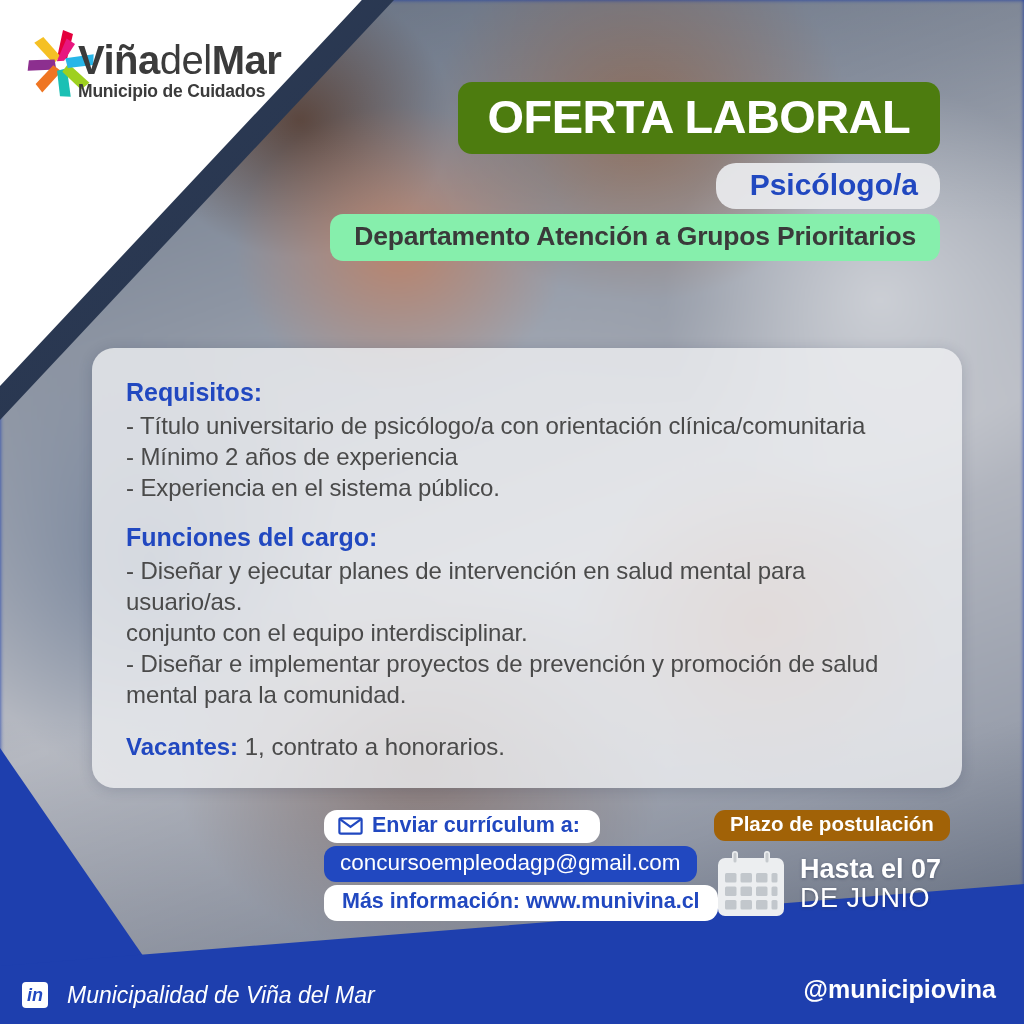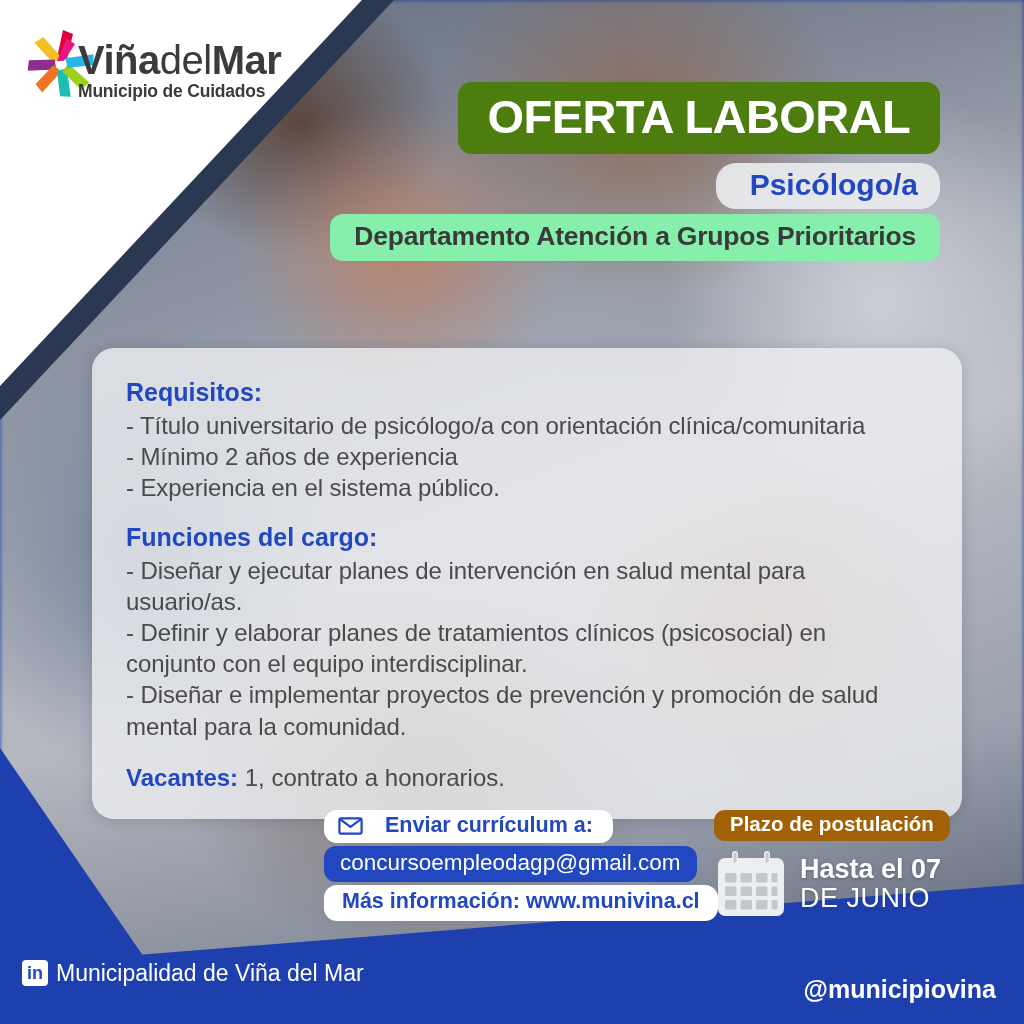--- a/index.html
+++ b/index.html
@@ -121,21 +121,21 @@
     line-height:1.30; letter-spacing:-.1px;
   }
   .block-gap { height:20px; }
   #vacantes-line { font-size:24px; color:#4a4a4a; line-height:1.3; }
   #vacantes-line .lbl { font-weight:700; color:#2148c0; }
 
   
   #contact { position:absolute; left:324px; top:810px; width:366px; }
   #contact-head {
     background:#ffffff; border-radius:13px;
-    display:inline-flex; align-items:center; gap:22px;
+    display:inline-flex; align-items:center; gap:9px;
     padding:5px 20px 6px 14px;
   }
   #contact-head .txt { font-size:21.5px; font-weight:700; color:#2148c0; line-height:1; white-space:nowrap;}
   #email-bar {
     background:#2148c0; border-radius:12px;
     margin-top:3px; padding:6px 16px 8px 16px; display:inline-block;
   }
   #email-bar .txt { font-size:22.5px; font-weight:400; color:#ffffff; line-height:1; white-space:nowrap;}
   #info-bar {
     background:#ffffff; border-radius:13px;
@@ -150,22 +150,22 @@
     display:inline-block; padding:4px 16px 6px 16px;
   }
   #deadline-head .txt { font-size:20.5px; font-weight:700; color:#ffffff; line-height:1; white-space:nowrap;}
   #deadline-row { display:flex; align-items:center; gap:12px; margin-top:8px; }
   #deadline-text { color:#ffffff; text-shadow:0 1px 3px rgba(40,50,80,.45); }
   #deadline-text .l1 { font-size:27px; font-weight:700; line-height:1.05; white-space:nowrap;}
   #deadline-text .l2 { font-size:27px; font-weight:400; line-height:1.05; letter-spacing:.5px; white-space:nowrap;}
 
   
   #footer-left {
-    position:absolute; left:22px; bottom:38px;
-    display:flex; align-items:center; 
+    position:absolute; left:22px; bottom:16px;
+    display:flex; align-items:center; gap:11px;font-style:italic;
   }
   #footer-left .txt { font-size:23px; font-weight:400; color:#ffffff; line-height:1; white-space:nowrap;margin-left:8px;}
   #li-badge {
     width:26px; height:26px; background:#ffffff; border-radius:4px;
     display:flex; align-items:center; justify-content:center;
     font-size:18px; font-weight:700; color:#2148c0; line-height:1;
     font-family:"Liberation Sans", sans-serif;
   }
   #footer-right {
     position:absolute; right:28px; bottom:22px;
@@ -217,21 +217,20 @@
 <div id="content-card">
   <div class="sec-head">Requisitos:</div>
   <div class="body-line">- Título universitario de psicólogo/a con orientación clínica/comunitaria</div>
   <div class="body-line">- Mínimo 2 años de experiencia</div>
   <div class="body-line">- Experiencia en el sistema público.</div>
 
   <div class="block-gap"></div>
 
   <div class="sec-head">Funciones del cargo:</div>
   <div class="body-line">- Diseñar y ejecutar planes de intervención en salud mental para usuario/as.</div>
-  <div class="body-line">- Definir y elaborar planes de tratamientos clínicos (psicosocial) en</div>
   <div class="body-line">conjunto con el equipo interdisciplinar.</div>
   <div class="body-line">- Diseñar e implementar proyectos de prevención y promoción de salud</div>
   <div class="body-line">mental para la comunidad.</div>
 
   <div class="block-gap"></div>
 
   <div id="vacantes-line">
     <span class="lbl">Vacantes:</span><span> 1, contrato a honorarios.</span>
   </div>
 </div>

